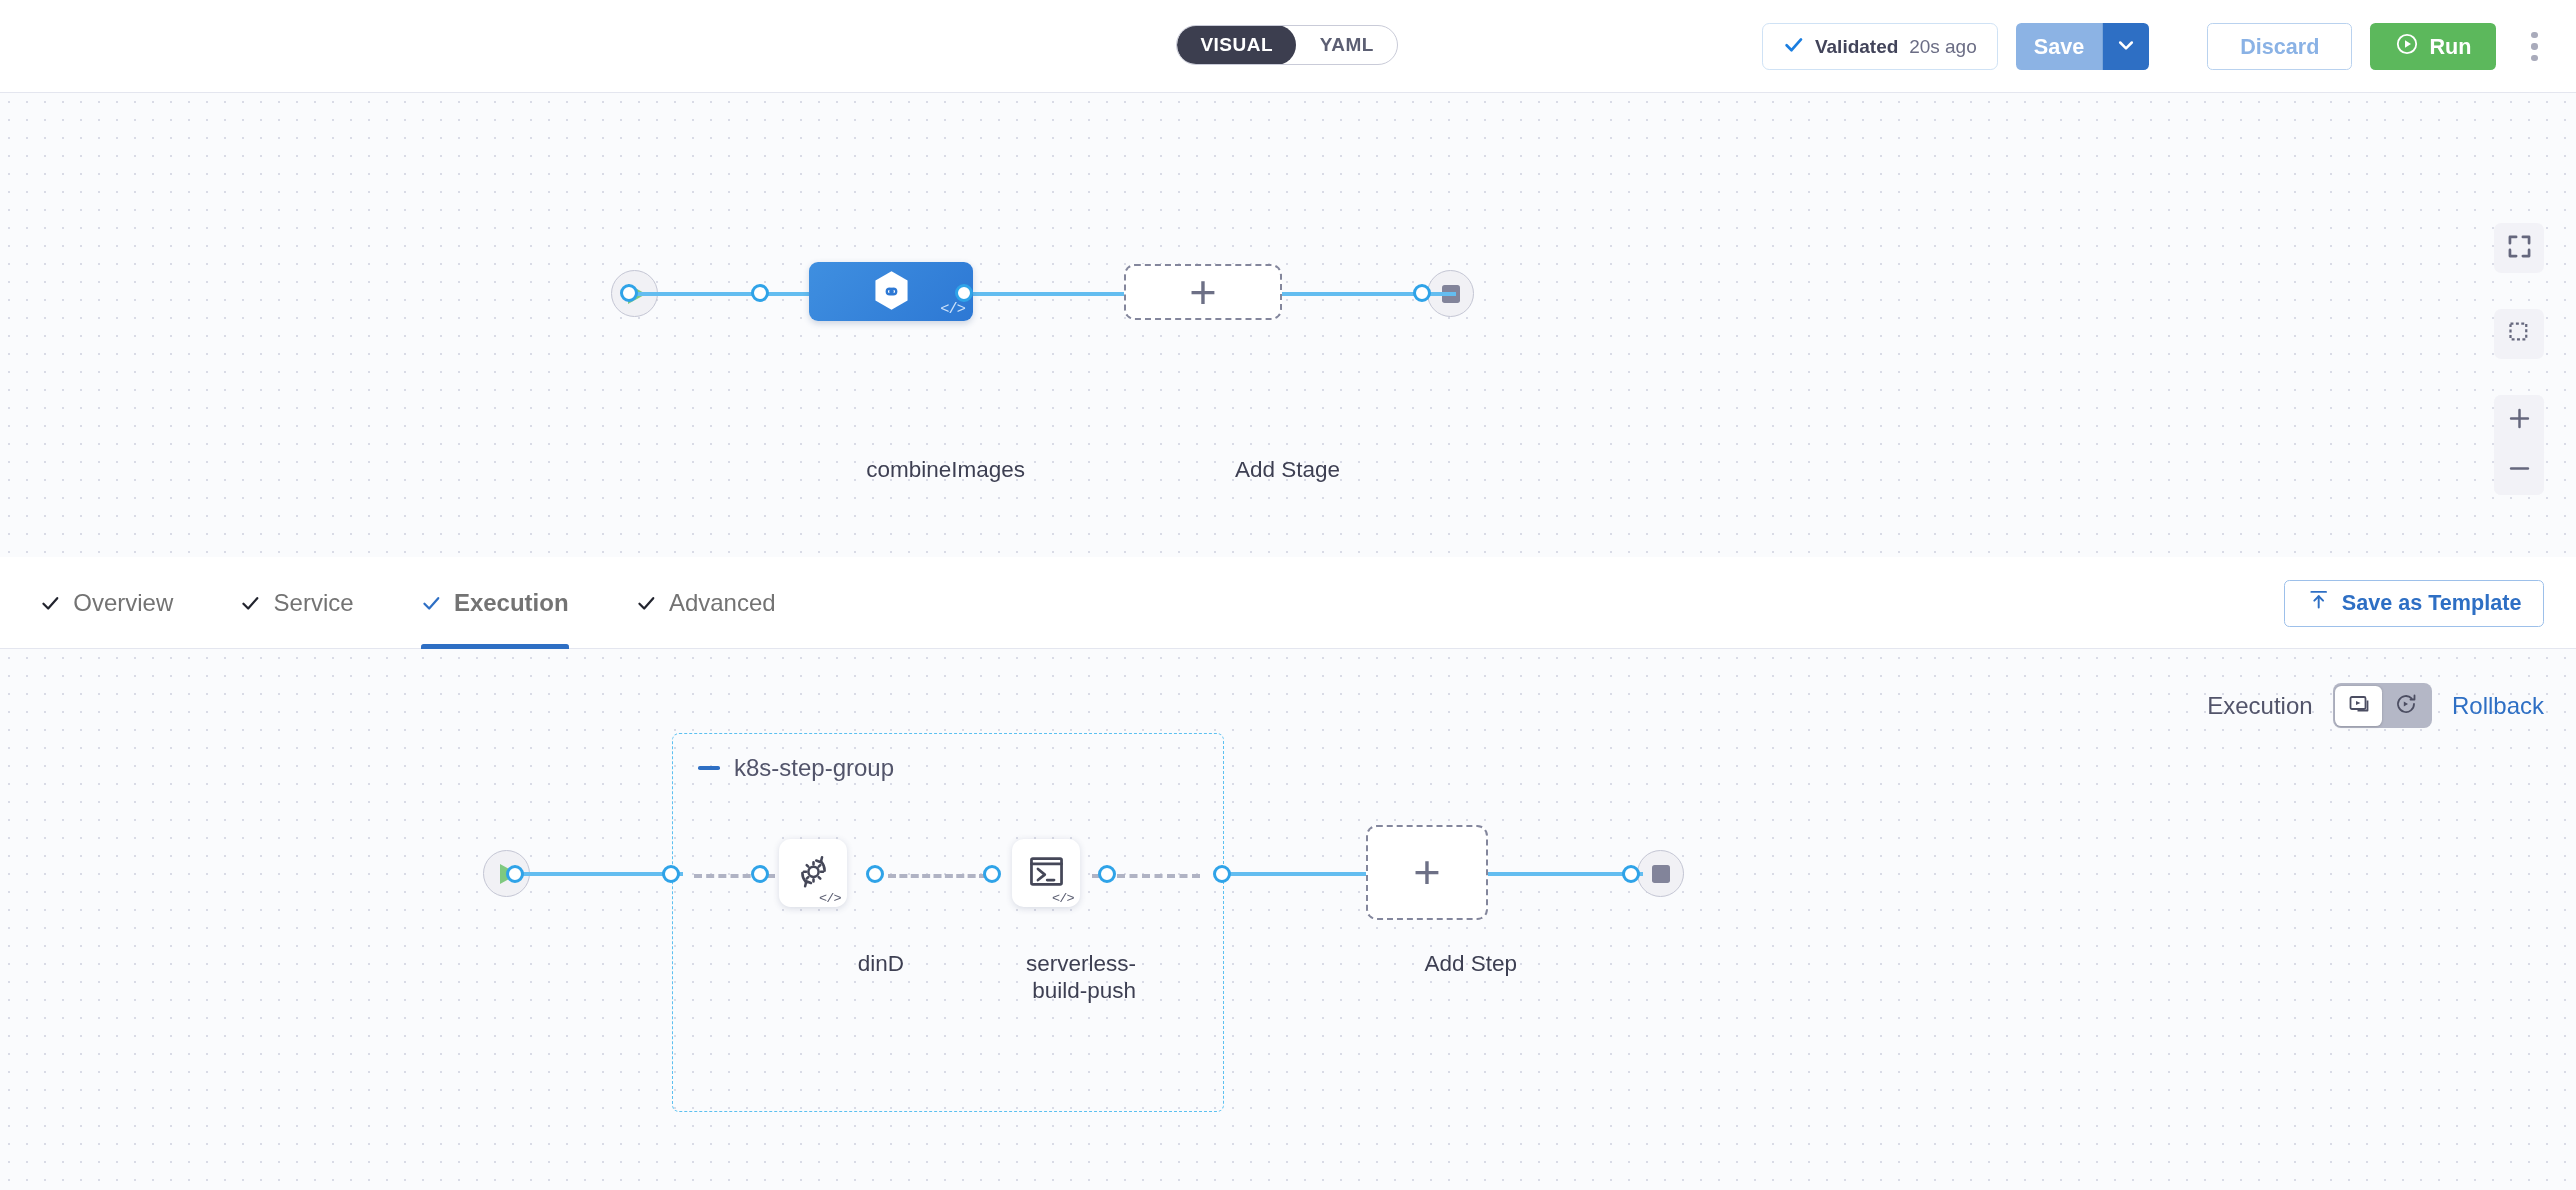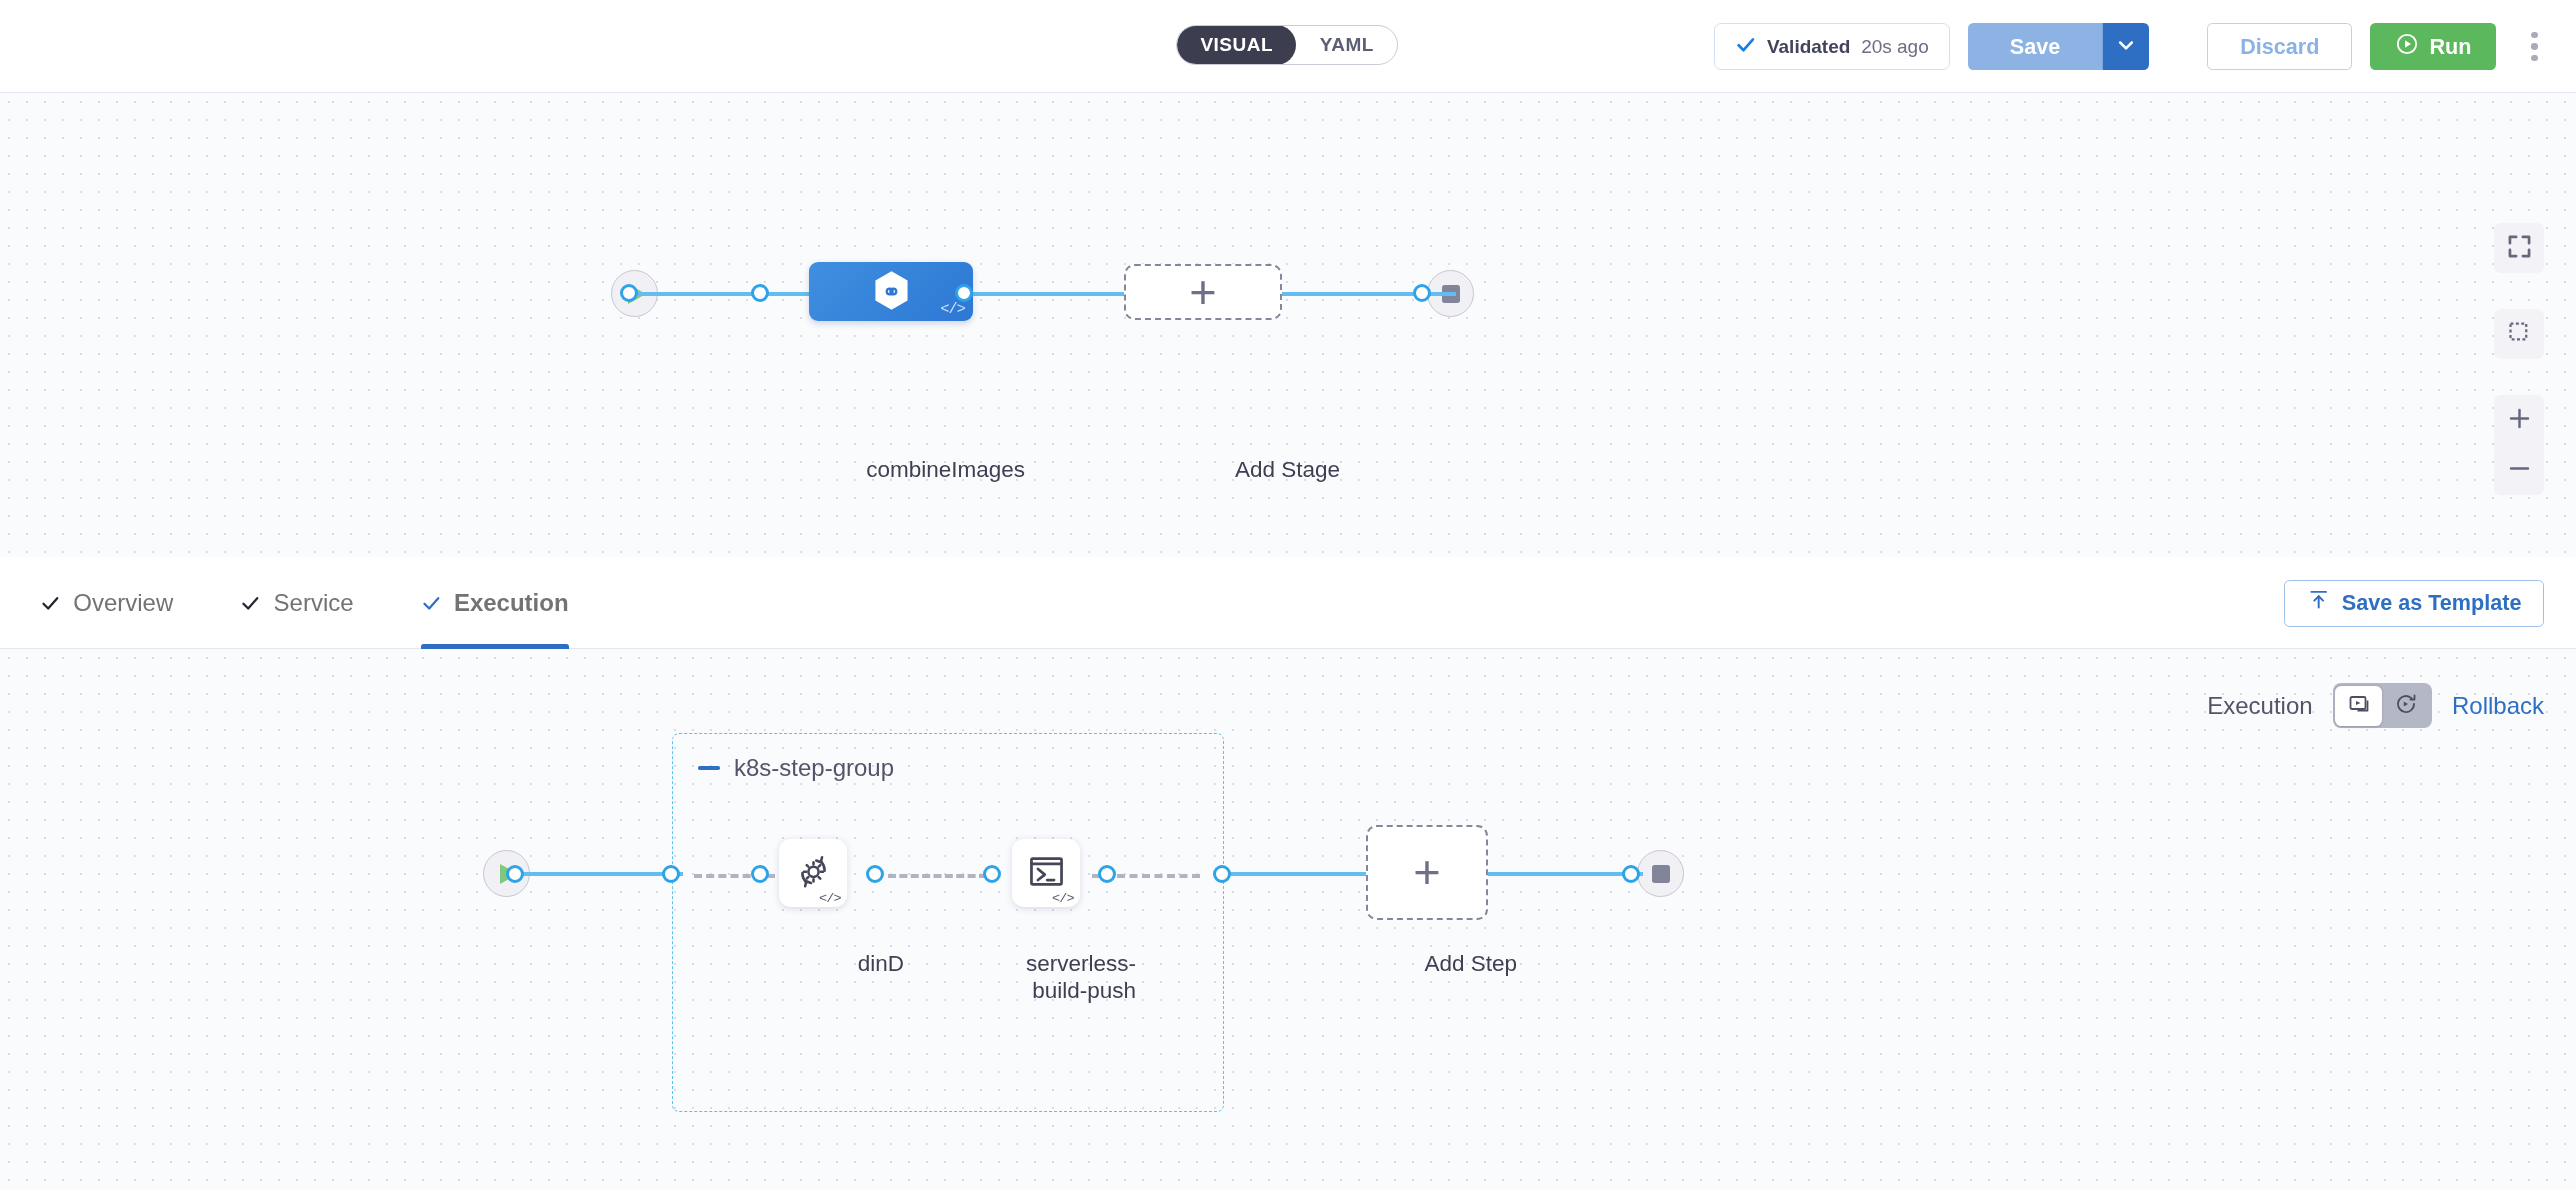--- a/index.html
+++ b/index.html
@@ -51,21 +51,21 @@
     height: 47px; padding: 6px 20px;
     border: 0.9px solid #cfe2f5; border-radius: 7.2px; background: #ffffff;
   }
   .validated-badge .chk { width: 21.6px; height: 21.6px; color: #1b7ee0; }
   .validated-strong { font-size: 19px; font-weight: bold; color: #42445a; }
   .validated-time { font-size: 19px; color: #6b6d85; }
 
   .save-split { display: flex; height: 47px; border-radius: 5.4px; overflow: hidden; }
   .save-main {
     background: #8cb3e4; color: #ffffff; font-size: 21.6px; font-weight: bold;
-    padding: 0 42px; display: flex; align-items: center; justify-content: center;
+    padding: 0 18px; display: flex; align-items: center; justify-content: center;
   }
   .save-caret {
     background: #2e6fc4; width: 47px; display: flex; align-items: center; justify-content: center;
     border-left: 0.9px solid #7aa6da;
   }
   .save-caret svg { width: 20px; height: 20px; color: #ffffff; }
 
   .discard-btn {
     height: 47px; padding: 0 32px; border: 0.9px solid #b9d2ef; border-radius: 5.4px;
     background: #ffffff; color: #8ab2e5; font-size: 21.6px; font-weight: bold;
@@ -347,20 +347,26 @@
           <path d="M4 12.5 L9.5 18 L20 6"></path>
         </svg>
       <span>Service</span>
     </div>
     <div class="tab active">
       <svg class="tchk" viewBox="0 0 24 24" fill="none" stroke="currentColor" stroke-width="2.6" stroke-linecap="round" stroke-linejoin="round">
           <path d="M4 12.5 L9.5 18 L20 6"></path>
         </svg>
       <span>Execution</span>
     </div>
+    <div class="tab">
+      <svg class="tchk" viewBox="0 0 24 24" fill="none" stroke="currentColor" stroke-width="2.6" stroke-linecap="round" stroke-linejoin="round">
+          <path d="M4 12.5 L9.5 18 L20 6"></path>
+        </svg>
+      <span>Advanced</span>
+    </div>
   </div>
 
   <div class="save-template-btn">
     <span>
       <svg viewBox="0 0 24 24" fill="none" stroke="currentColor" stroke-width="2" stroke-linecap="round" stroke-linejoin="round">
         <path d="M4.5 4 H19.5"></path>
         <path d="M12 20 V8.5"></path>
         <path d="M7.5 13 L12 8.5 L16.5 13"></path>
       </svg>
     </span>

